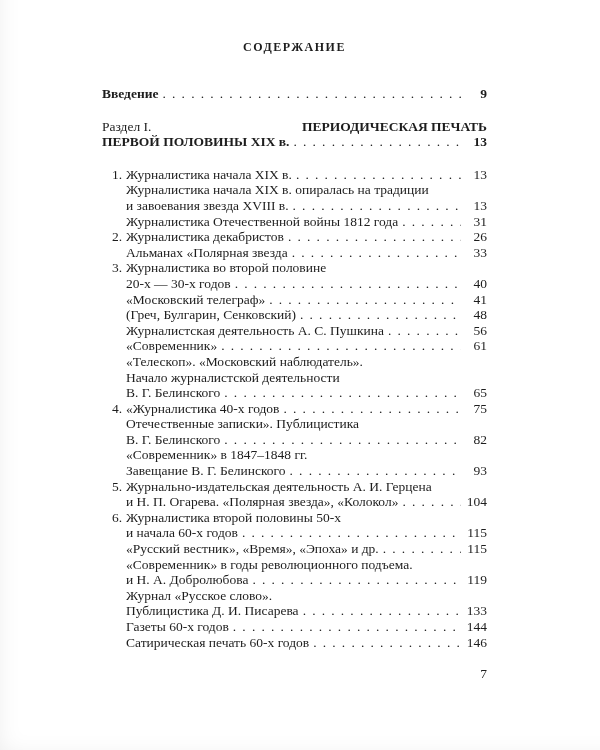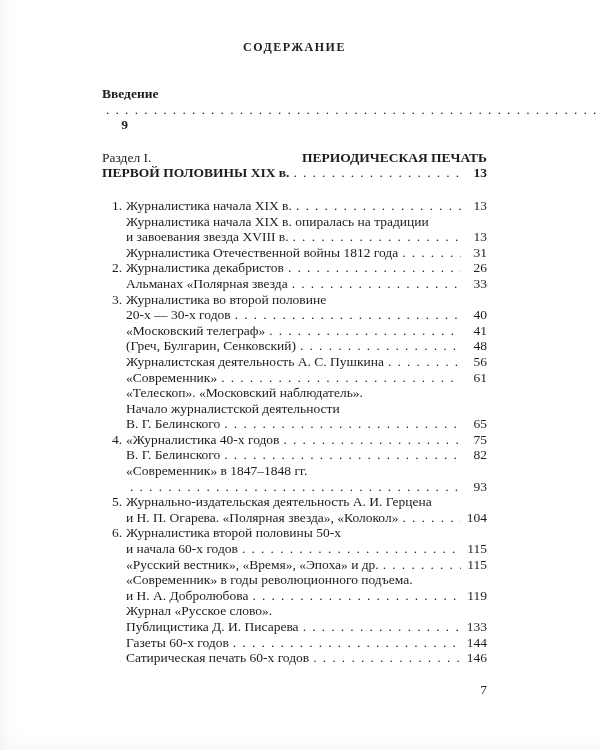--- a/index.html
+++ b/index.html
@@ -26,21 +26,21 @@
     letter-spacing:1.5px;
     white-space:nowrap;
   }
   .toc{display:block;}
   .row{
     display:flex;
     align-items:baseline;
     line-height:15.6px;
     white-space:nowrap;
   }
-  .row.intro{margin-top:28px;flex-direction:column;}
+  .row.intro{margin-top:28px;}
   .row.gap{margin-top:17px;justify-content:space-between;}
   .row.item{margin-left:10px;}
   .row.cont{margin-left:24px;}
   .num{flex:none;display:inline-block;width:14px;}
   .prefix{flex:none;font-weight:normal;}
   .txt{flex:none;}
   .bold .txt{font-weight:bold;}
   .bold .page-num{font-weight:bold;}
   .leader{
     flex:1 1 auto;
@@ -181,31 +181,37 @@
   </div>
         <div class="row item">
     <span class="num">4.</span>
 
     <span class="txt">«Журналистика 40-х годов</span>
     <span class="leader" aria-hidden="true">. . . . . . . . . . . . . . . . . . . . . . . . . . . . . . . . . . . . . . . . . . . . . . . . . . . . . . . . . . . . . . . . . . . . . . </span>
     <span class="page-num">75</span>
   </div>
         <div class="row cont">
 
+    <span class="txt">Отечественные записки». Публицистика</span>
+
+  </div>
+        <div class="row cont">
+
     <span class="txt">В. Г. Белинского</span>
     <span class="leader" aria-hidden="true">. . . . . . . . . . . . . . . . . . . . . . . . . . . . . . . . . . . . . . . . . . . . . . . . . . . . . . . . . . . . . . . . . . . . . . </span>
     <span class="page-num">82</span>
   </div>
         <div class="row cont">
 
     <span class="txt">«Современник» в 1847–1848 гг.</span>
 
   </div>
         <div class="row cont">
 
+    <span class="txt">Завещание В. Г. Белинского</span>
     <span class="leader" aria-hidden="true">. . . . . . . . . . . . . . . . . . . . . . . . . . . . . . . . . . . . . . . . . . . . . . . . . . . . . . . . . . . . . . . . . . . . . . </span>
     <span class="page-num">93</span>
   </div>
         <div class="row item">
     <span class="num">5.</span>
 
     <span class="txt">Журнально-издательская деятельность А. И. Герцена</span>
 
   </div>
         <div class="row cont">

